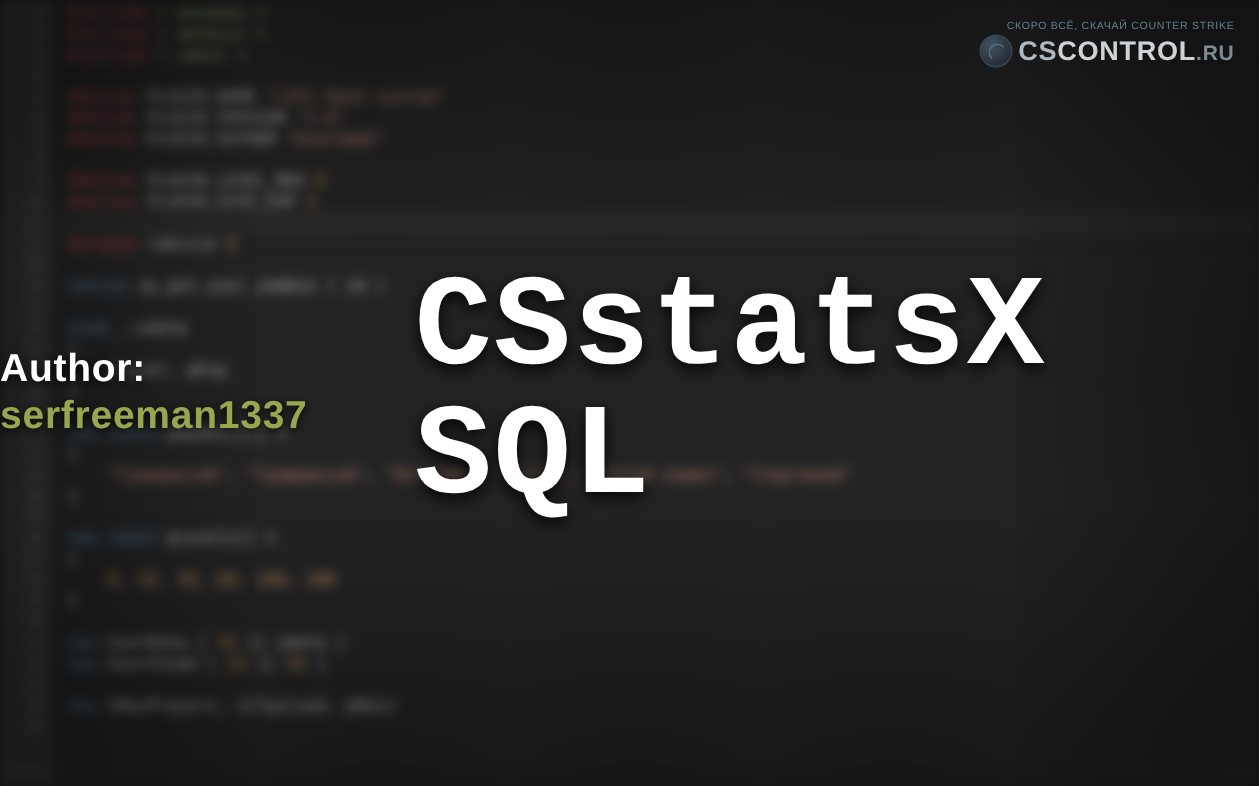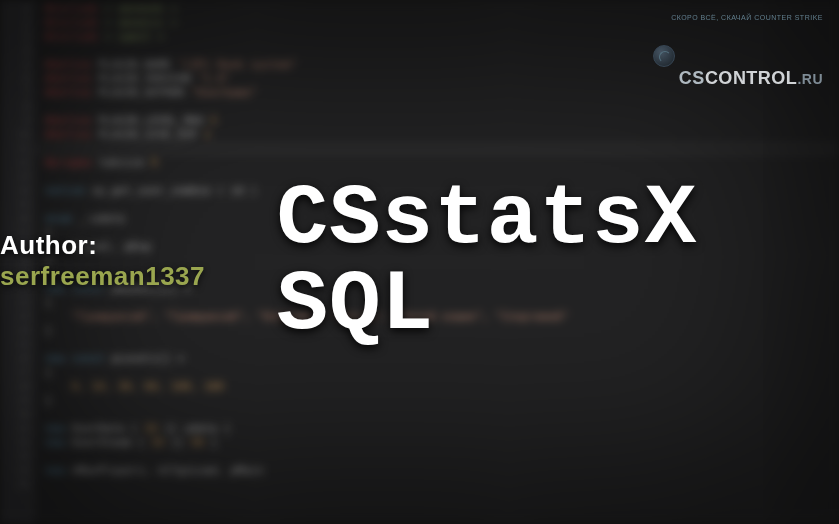--- a/index.html
+++ b/index.html
@@ -117,21 +117,20 @@
       border-radius: 50%;
       border-right-color: transparent;
       border-bottom-color: transparent;
     }
     .watermark-text {
       font-family: Arial, sans-serif;
       font-weight: 700;
       font-size: 18px;
       color: #bfcad2;
       letter-spacing: 0.5px;
-      margin-top: 45px;
     }
     .watermark-text .cs { color: #bfcad2; }
     .watermark-text .control { color: #e5e8eb; }
     .watermark-text .ru { color: #8a99a4; font-size: 14px; }
     .vignette {
       position: absolute;
       inset: 0;
       pointer-events: none;
       box-shadow: inset 0 0 180px 40px rgba(0,0,0,0.7);
     }

